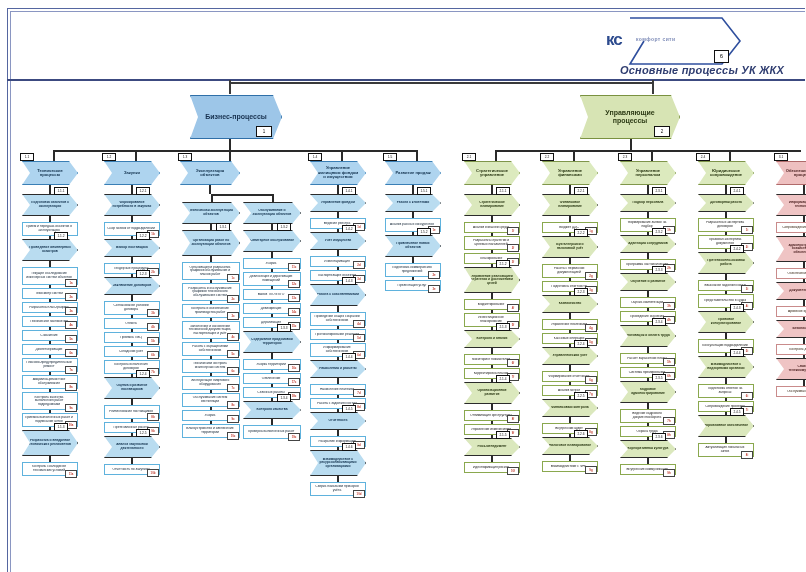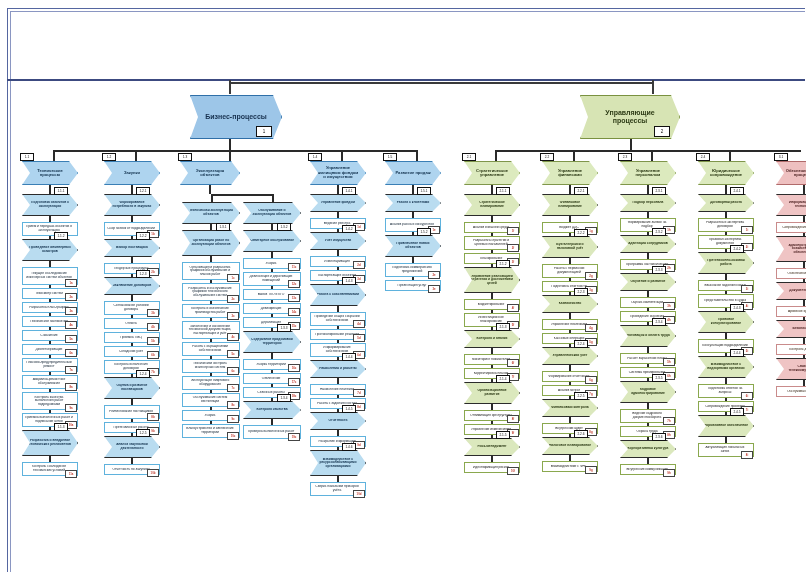--- a/index.html
+++ b/index.html
@@ -138,21 +138,30 @@
   .bdg-top{background:#fff;}
 </style>
 </head>
 <body>
 
 <div id="canvas">
 
   <div class="frame"></div>
   <div class="frame2"></div>
 
-
+  <div id="logo-wrap">
+    <svg id="logo-chevron" viewBox="0 0 130 50">
+      <polyline points="16,2 108,2 126,25 108,48 16,48 30,25" fill="none" stroke="#2f4f9e" stroke-width="1.6" stroke-linejoin="miter"></polyline>
+    </svg>
+    <div id="logo-mark">кс</div>
+    <div id="logo-text">комфорт сити</div>
+    <div id="logo-badge">6</div>
+  </div>
+
+  <div id="page-title">Основные процессы УК ЖКХ</div>
   <div id="title-rule"></div>
 
   <div id="tree">
       <div class="ln " style="left: 229px; top: 80px; width: 1.5px; height: 3px;"></div>
       <div class="ln " style="left: 229px; top: 82px; width: 424px; height: 1.5px;"></div>
       <div class="ln " style="left: 652px; top: 80px; width: 1.5px; height: 14px;"></div>
       <div class="ln " style="left: 229px; top: 82px; width: 1.5px; height: 12px;"></div>
       <div class="chev chev-main-blue" style="left: 190px; top: 95px; width: 92px; height: 44px;">
         <span class="cl">Бизнес-процессы</span>
       </div>

